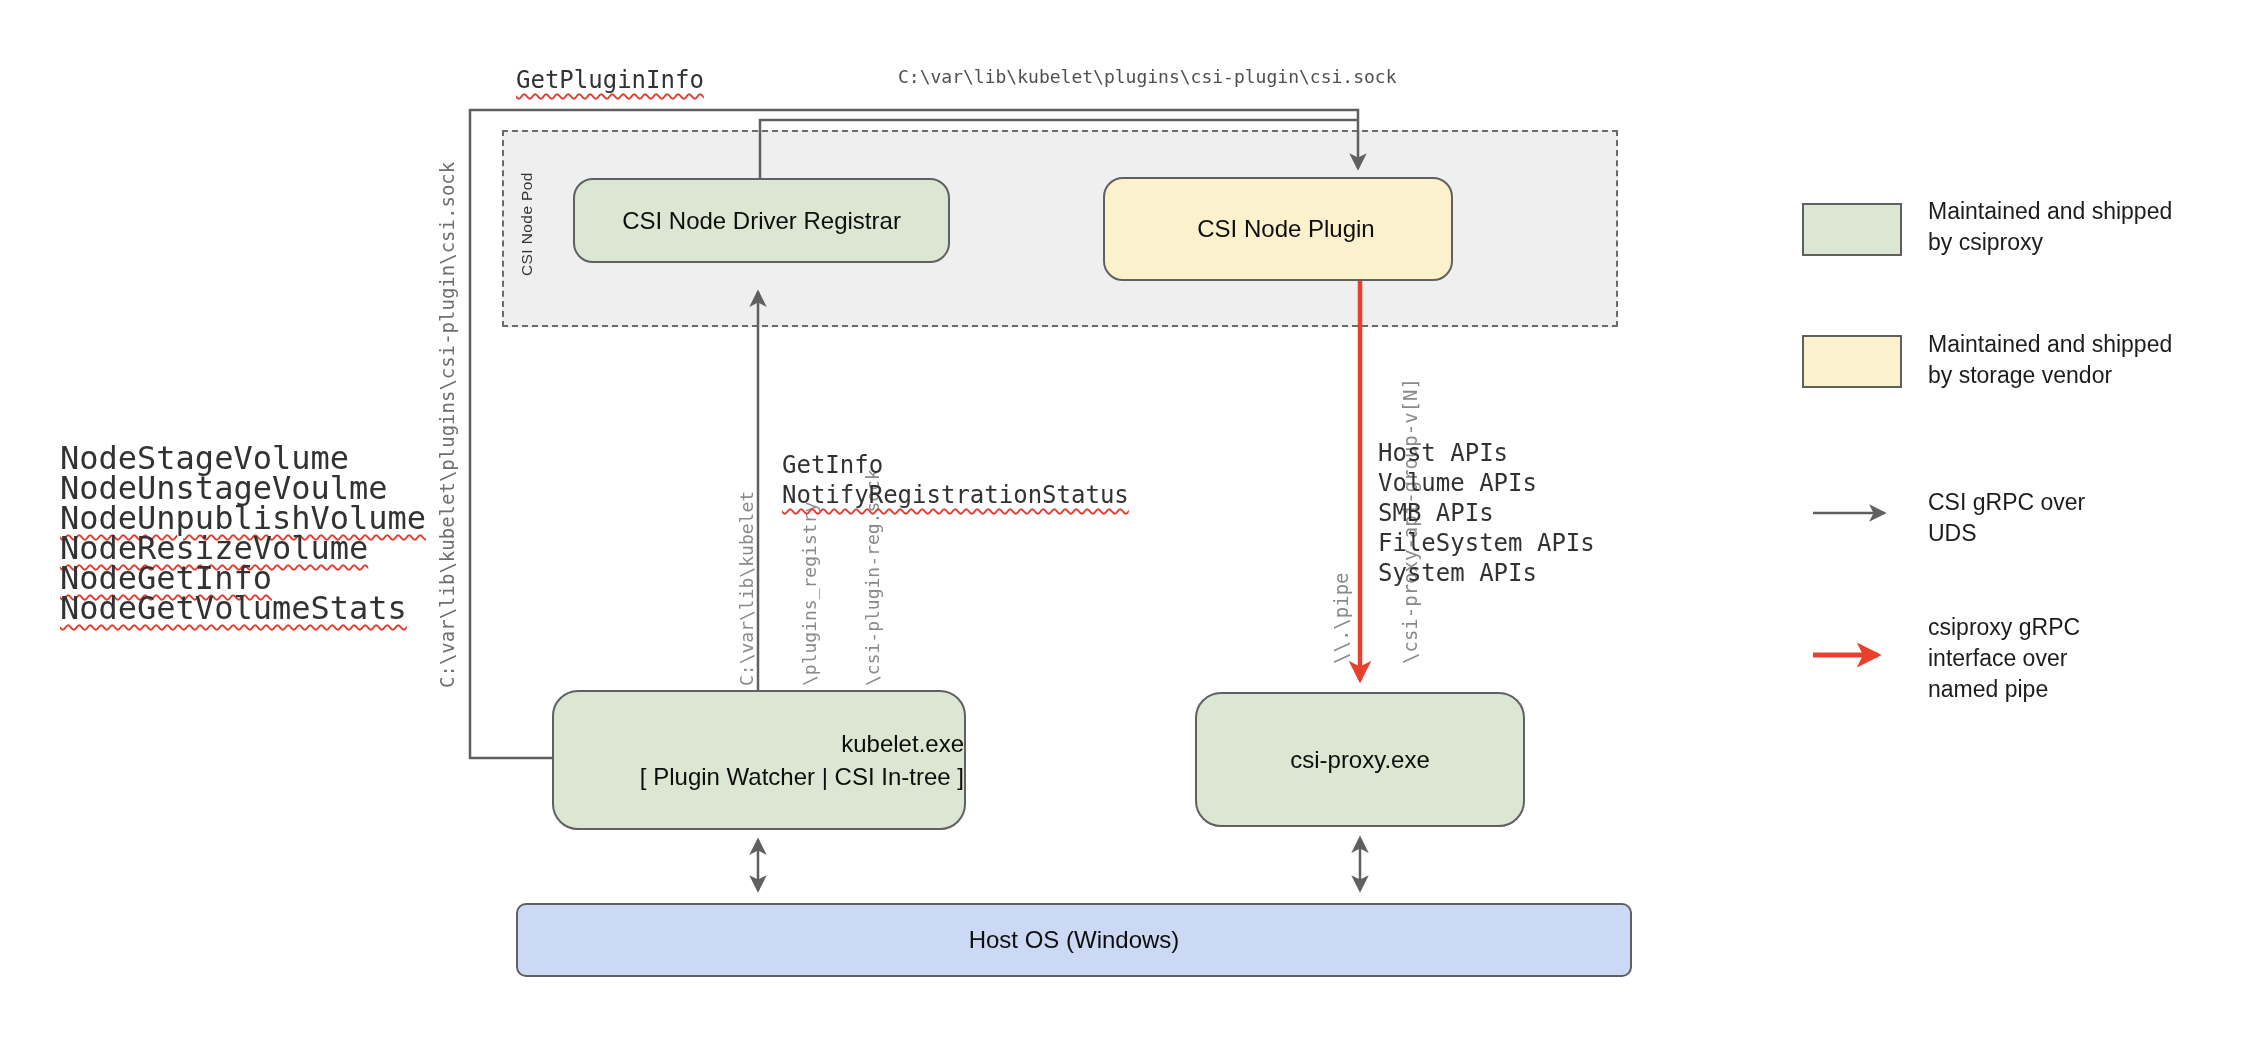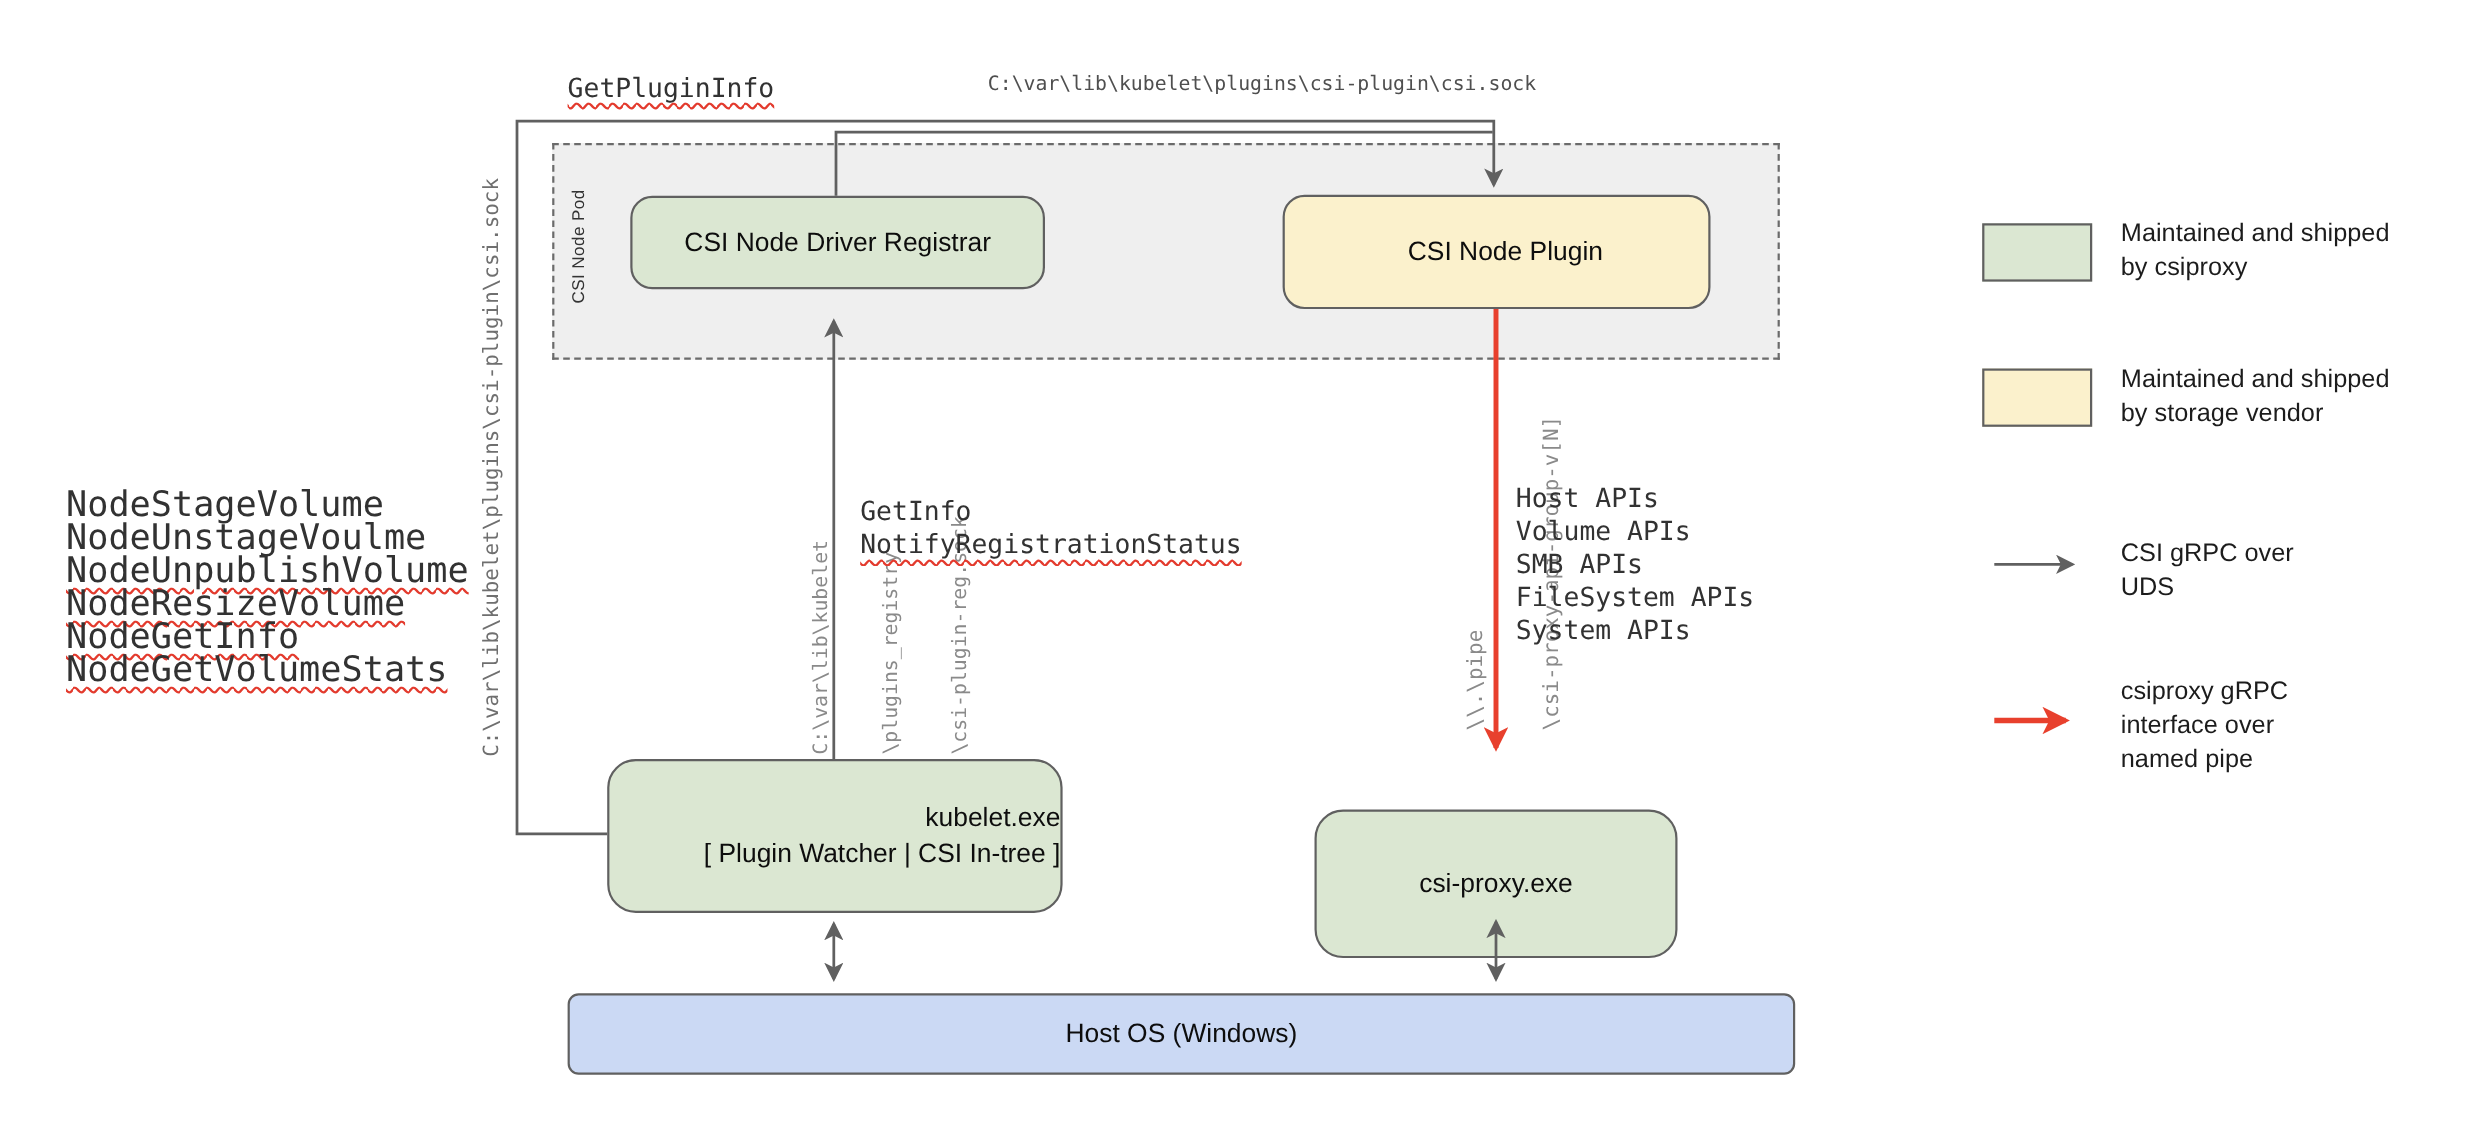--- a/index.html
+++ b/index.html
@@ -55,30 +55,30 @@
 
 <div id="canvas">
 
   <div class="pod" style="left:502px;top:130px;width:1116px;height:197px;"></div>
   <div class="abs vert sans" style="left:518px;top:276px;font-size:15.5px;color:#333;letter-spacing:.4px;">CSI Node Pod</div>
 
   <div class="box rounded" style="left:573px;top:178px;width:377px;height:85px;background:var(--community-green);font-size:24px;">
     <span>CSI Node Driver Registrar</span>
   </div>
 
-  <div class="box rounded" style="left:1166px;top:177px;width:389px;height:104px;background:var(--vendor-yellow);font-size:24px;padding-left:16px;">
+  <div class="box rounded" style="left:1103px;top:177px;width:350px;height:104px;background:var(--vendor-yellow);font-size:24px;padding-left:16px;">
     <span>CSI Node Plugin</span>
   </div>
 
   <div class="box rounded" style="left:552px;top:690px;width:414px;height:140px;background:var(--community-green);font-size:24px;border-radius:26px;flex-direction:column;line-height:33px;align-items:flex-end;">
     <div>kubelet.exe</div>
     <div>[ Plugin Watcher | CSI In-tree ]</div>
   </div>
 
-  <div class="box rounded" style="left:1195px;top:692px;width:330px;height:135px;background:var(--community-green);font-size:24px;border-radius:26px;margin-top:44px;">
+  <div class="box rounded" style="left:1195px;top:692px;width:330px;height:135px;background:var(--community-green);font-size:24px;border-radius:26px;">
     <span>csi-proxy.exe</span>
   </div>
 
   <div class="box" style="left:516px;top:903px;width:1116px;height:74px;background:var(--host-blue);font-size:24px;border-radius:10px;">
     <span>Host OS (Windows)</span>
   </div>
 
   <div class="abs mono squig" style="left:516px;top:66px;font-size:24px;color:var(--mono-dark);">GetPluginInfo</div>
 
   <div class="abs mono" style="left:898px;top:66px;font-size:18px;color:var(--path-gray);">C:\var\lib\kubelet\plugins\csi-plugin\csi.sock</div>

